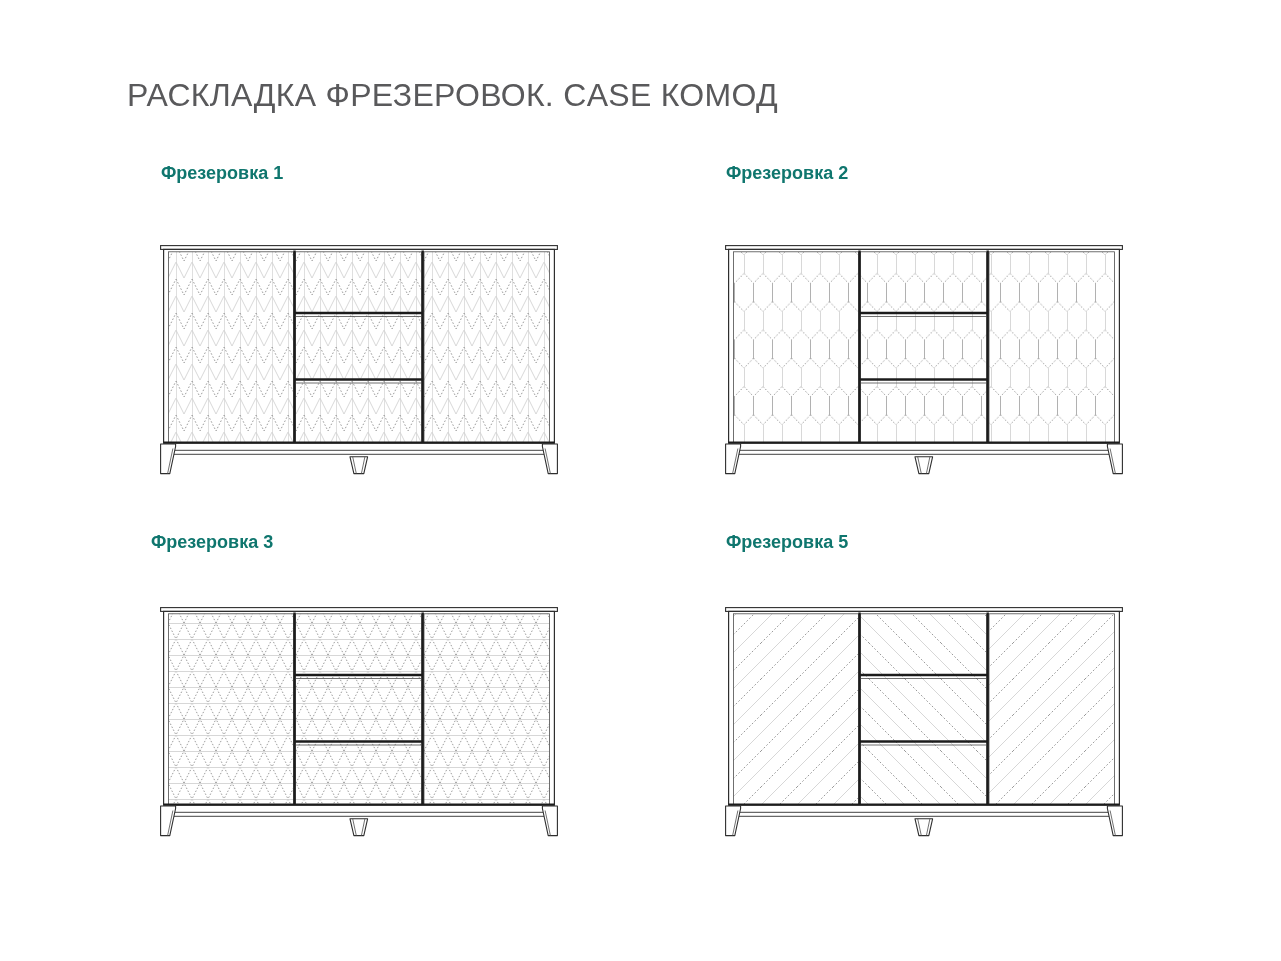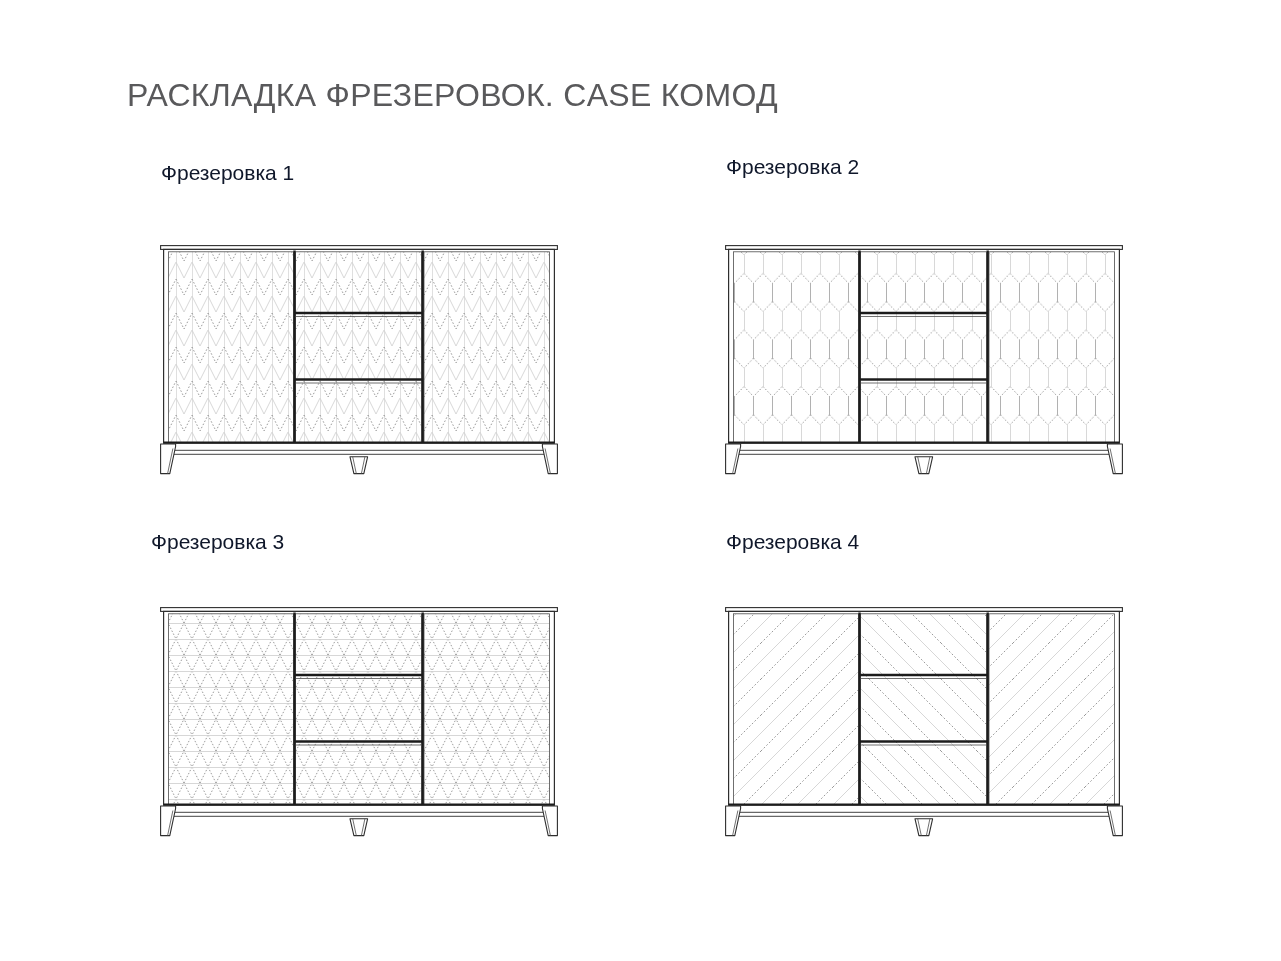--- a/index.html
+++ b/index.html
@@ -10,45 +10,45 @@
     font-family:"Liberation Sans", sans-serif;
     overflow:hidden;
   }
   .page-title{
     position:absolute;left:127px;top:78px;
     font-size:32px;line-height:34px;font-weight:400;
     color:#59595b;letter-spacing:.3px;white-space:nowrap;
   }
   .variant-label{
     position:absolute;
-    font-size:21px;line-height:30px;font-weight:400;
-    color:#0f172a;white-space:nowrap;
+    font-size:18px;line-height:30px;font-weight:700;
+    color:#0f766e;white-space:nowrap;
   }
   .cabinet-svg{position:absolute;display:block;}
   
   #label-1{left:161px;top:158px;}
-  #label-2{left:726px;top:152px;}
+  #label-2{left:726px;top:158px;}
   #label-3{left:151px;top:527px;}
   #label-4{left:726px;top:527px;}
   #cab-1{left:160px;top:245px;}
   #cab-2{left:725px;top:245px;}
   #cab-3{left:160px;top:607px;}
   #cab-4{left:725px;top:607px;}
 </style>
 </head>
 <body>
 
 <div id="page">
 
   <div class="page-title">РАСКЛАДКА ФРЕЗЕРОВОК. CASE КОМОД</div>
 
   <div id="label-1" class="variant-label">Фрезеровка 1</div>
   <div id="label-2" class="variant-label">Фрезеровка 2</div>
   <div id="label-3" class="variant-label">Фрезеровка 3</div>
-  <div id="label-4" class="variant-label">Фрезеровка 4</div>
+  <div id="label-4" class="variant-label">Фрезеровка 5</div>
 
   <svg id="cab-1" class="cabinet-svg" width="398" height="230" viewBox="0 0 398 230">
       <defs>
         <pattern id="c0_A" width="16" height="34" patternUnits="userSpaceOnUse">
         <line x1="0" y1="0" x2="0" y2="34" stroke="#b9b9b9" stroke-width="0.9"></line>
         <path d="M0,0 L8,16 L16,0" fill="none" stroke="#8e8e8e" stroke-width="0.9" stroke-dasharray="1.6,1.9"></path>
         <path d="M0,17 L8,33 L16,17" fill="none" stroke="#d3d3d3" stroke-width="0.9"></path>
       </pattern>
       </defs>
 

